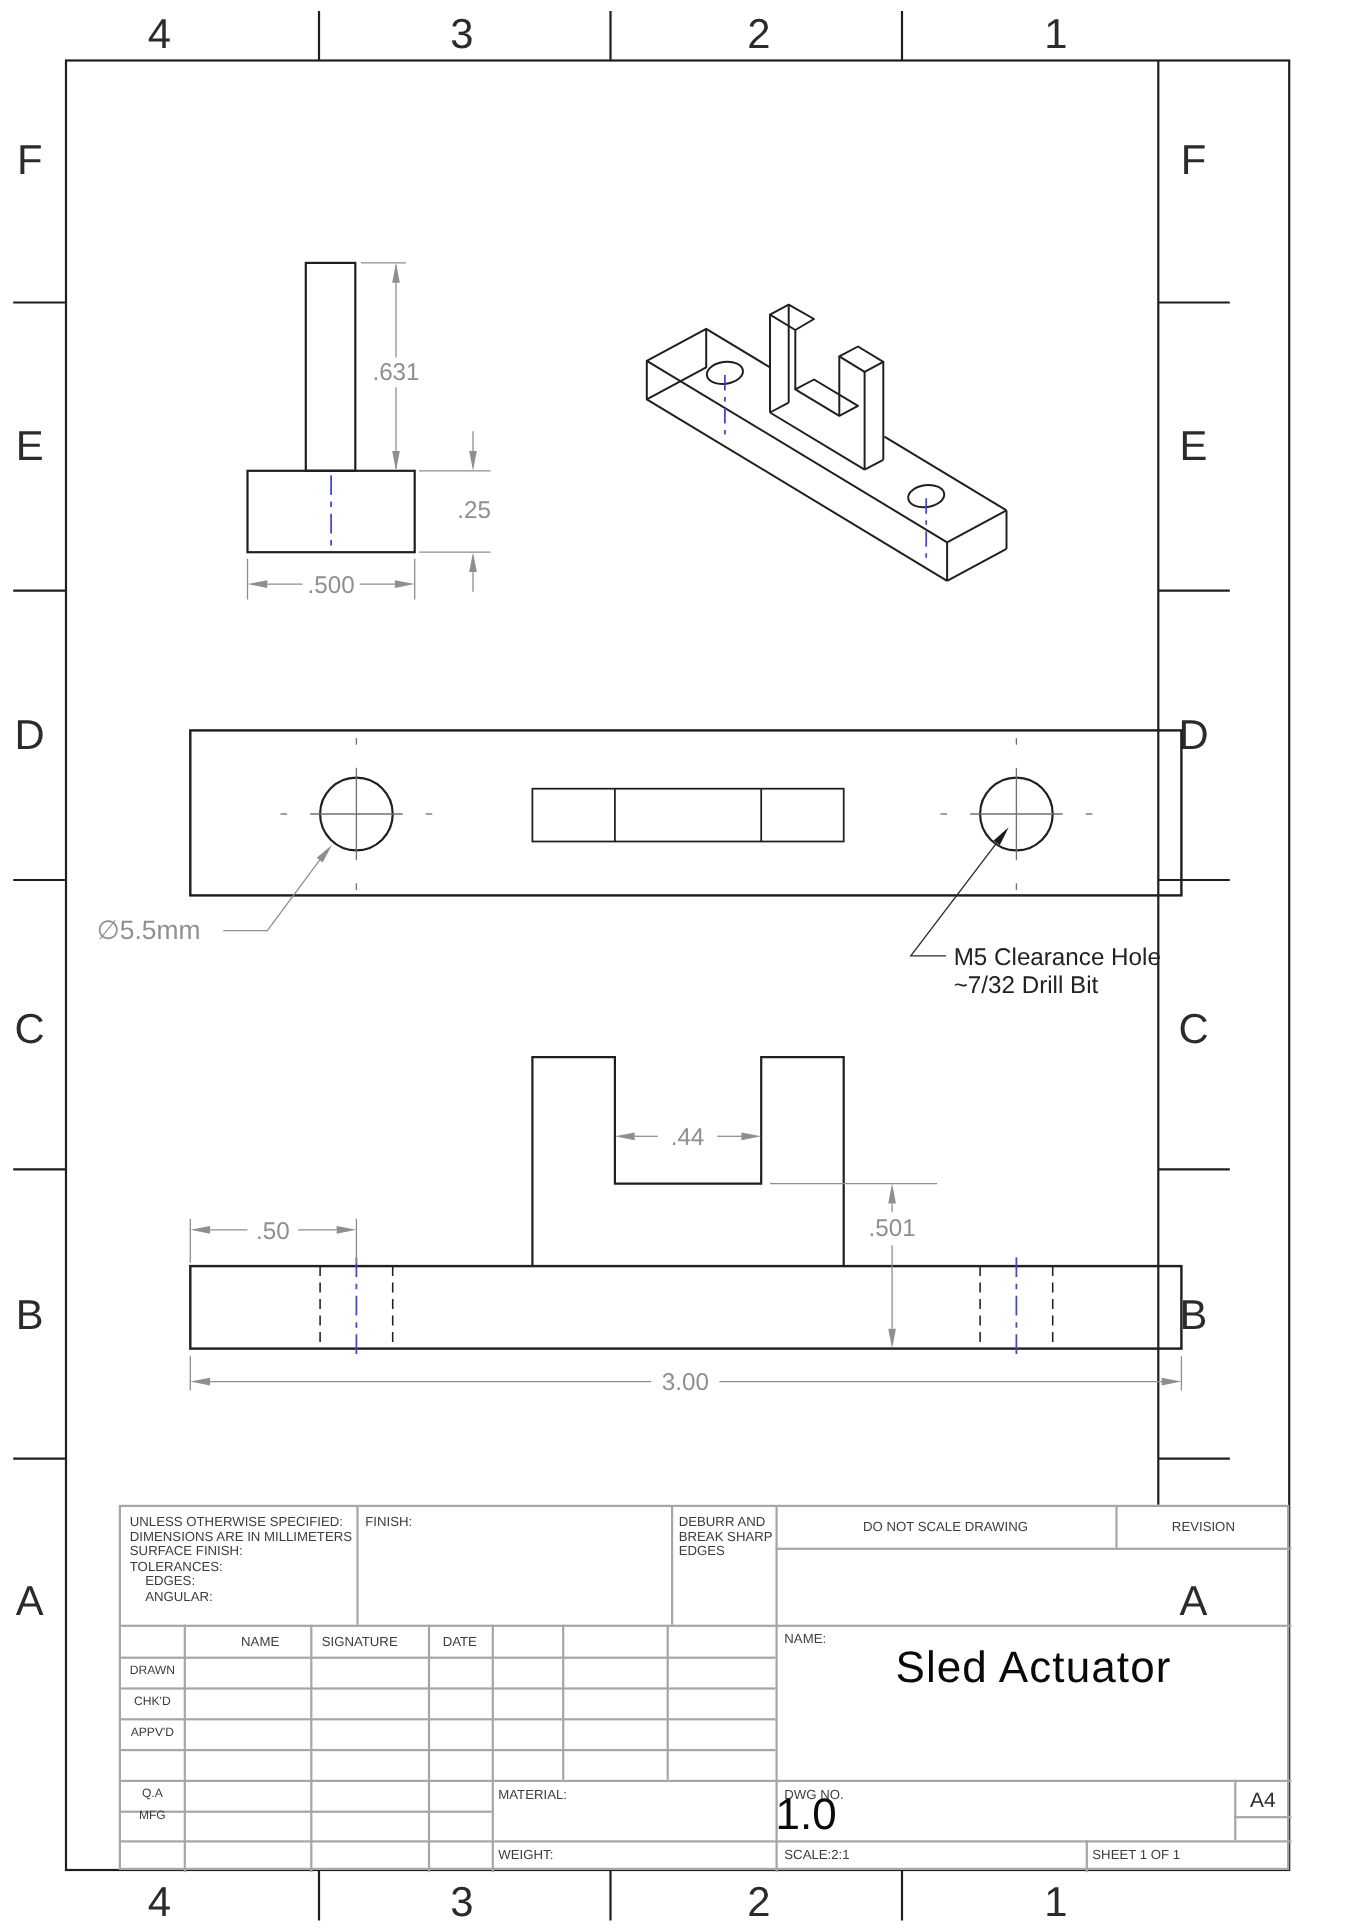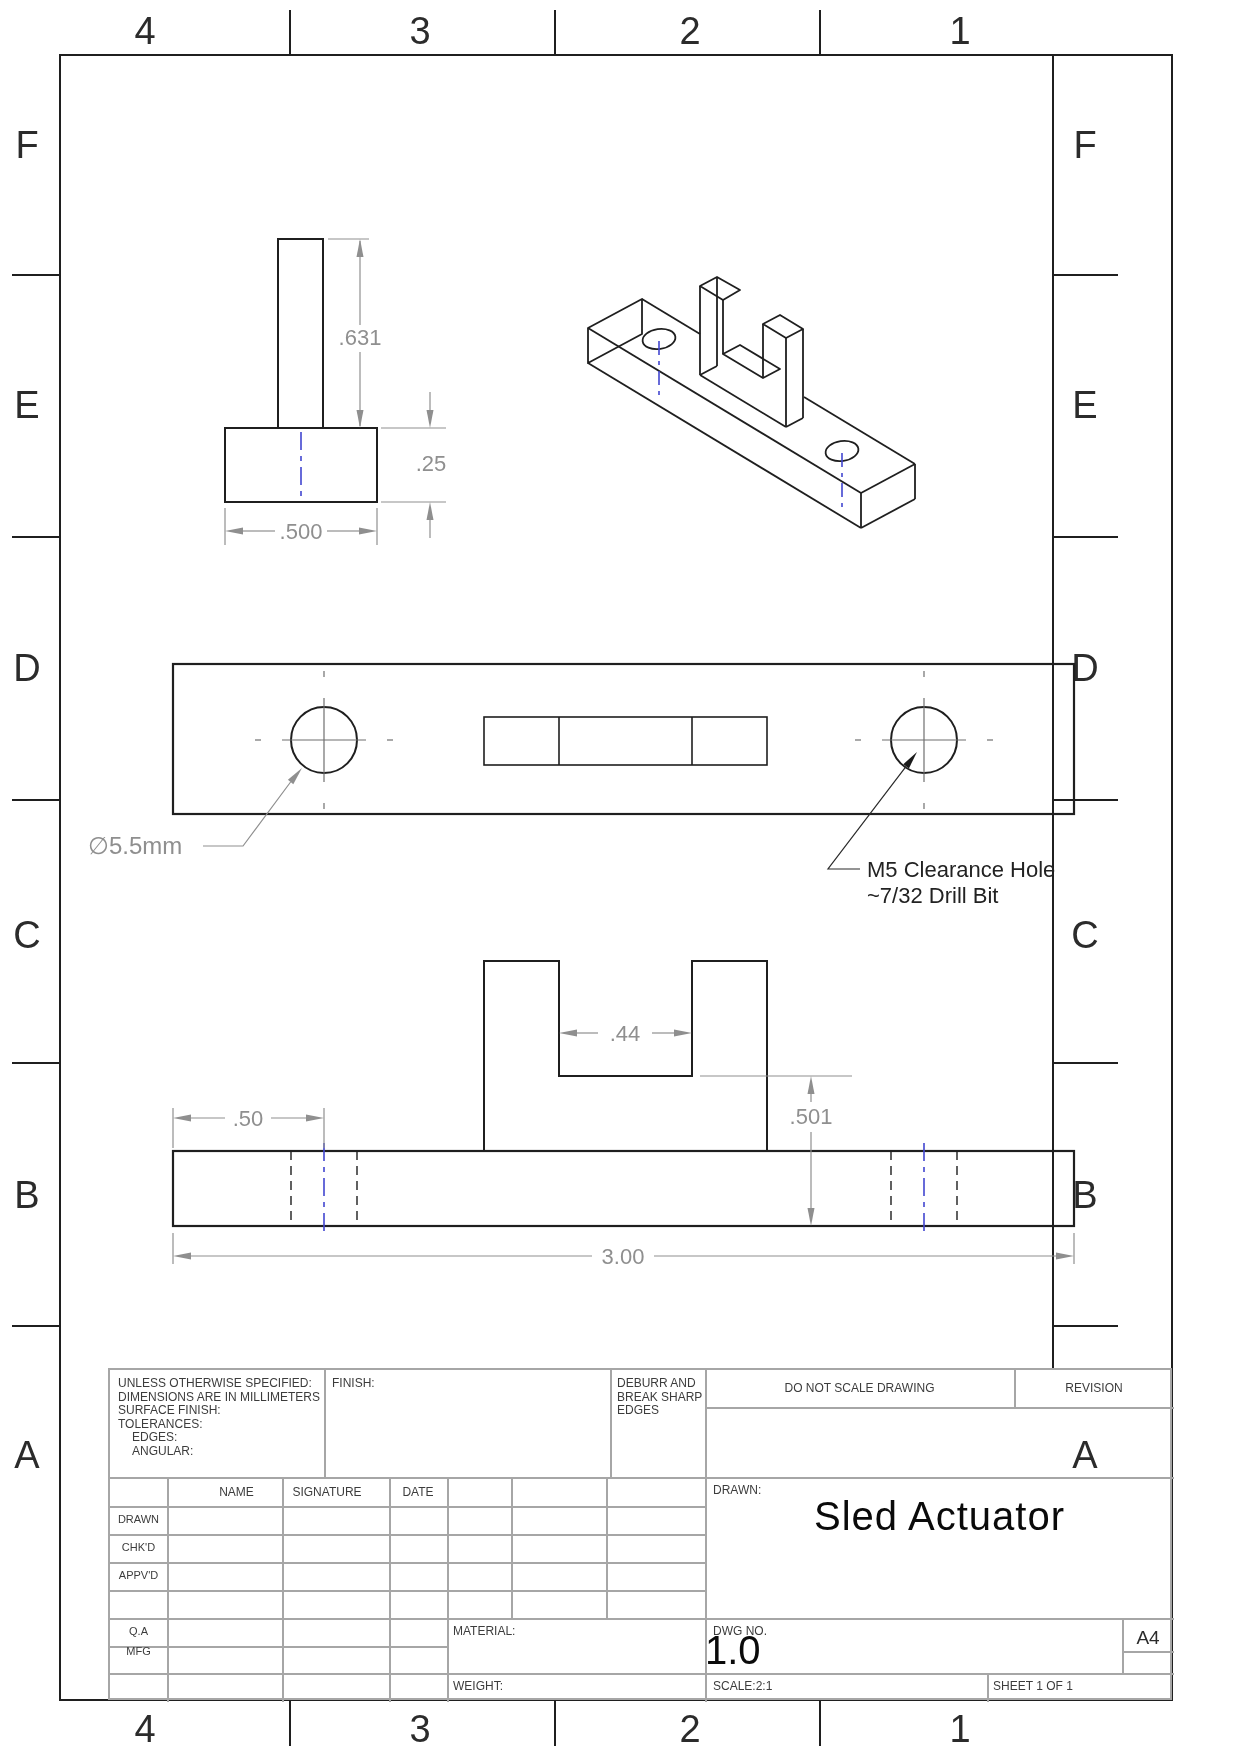--- a/index.html
+++ b/index.html
@@ -289,21 +289,21 @@
 
     <div class="tb-ctr" style="left:57px;top:115px;width:139px;">NAME</div>
     <div class="tb-ctr" style="left:172px;top:115px;width:90px;">SIGNATURE</div>
     <div class="tb-ctr" style="left:279px;top:115px;width:58px;">DATE</div>
     <div class="tb-ctr" style="left:0;top:143px;width:57px;font-size:11px;">DRAWN</div>
     <div class="tb-ctr" style="left:0;top:171px;width:57px;font-size:11px;">CHK'D</div>
     <div class="tb-ctr" style="left:0;top:199px;width:57px;font-size:11px;">APPV'D</div>
     <div class="tb-ctr" style="left:0;top:227px;width:57px;font-size:11px;margin-top:48px;">MFG</div>
     <div class="tb-ctr" style="left:0;top:255px;width:57px;font-size:11px;">Q.A</div>
 
-    <div class="tb-txt" style="left:603px;top:114px;">DRAWN:</div>
+    <div class="tb-txt" style="left:603px;top:114px;">NAME:</div>
     <div class="big-title" style="top:124px;">Sled Actuator</div>
 
     <div class="tb-txt" style="left:343px;top:255px;">MATERIAL:</div>
     <div class="tb-txt" style="left:343px;top:310px;">WEIGHT:</div>
     <div class="tb-txt" style="left:603px;top:255px;">DWG NO.</div>
     <div class="dwgno" style="top:258px;">1.0</div>
     <div class="a4" style="top:257px;">A4</div>
     <div class="tb-txt" style="left:603px;top:310px;">SCALE:2:1</div>
     <div class="tb-txt" style="left:883px;top:310px;">SHEET 1 OF 1</div>
   </div>

